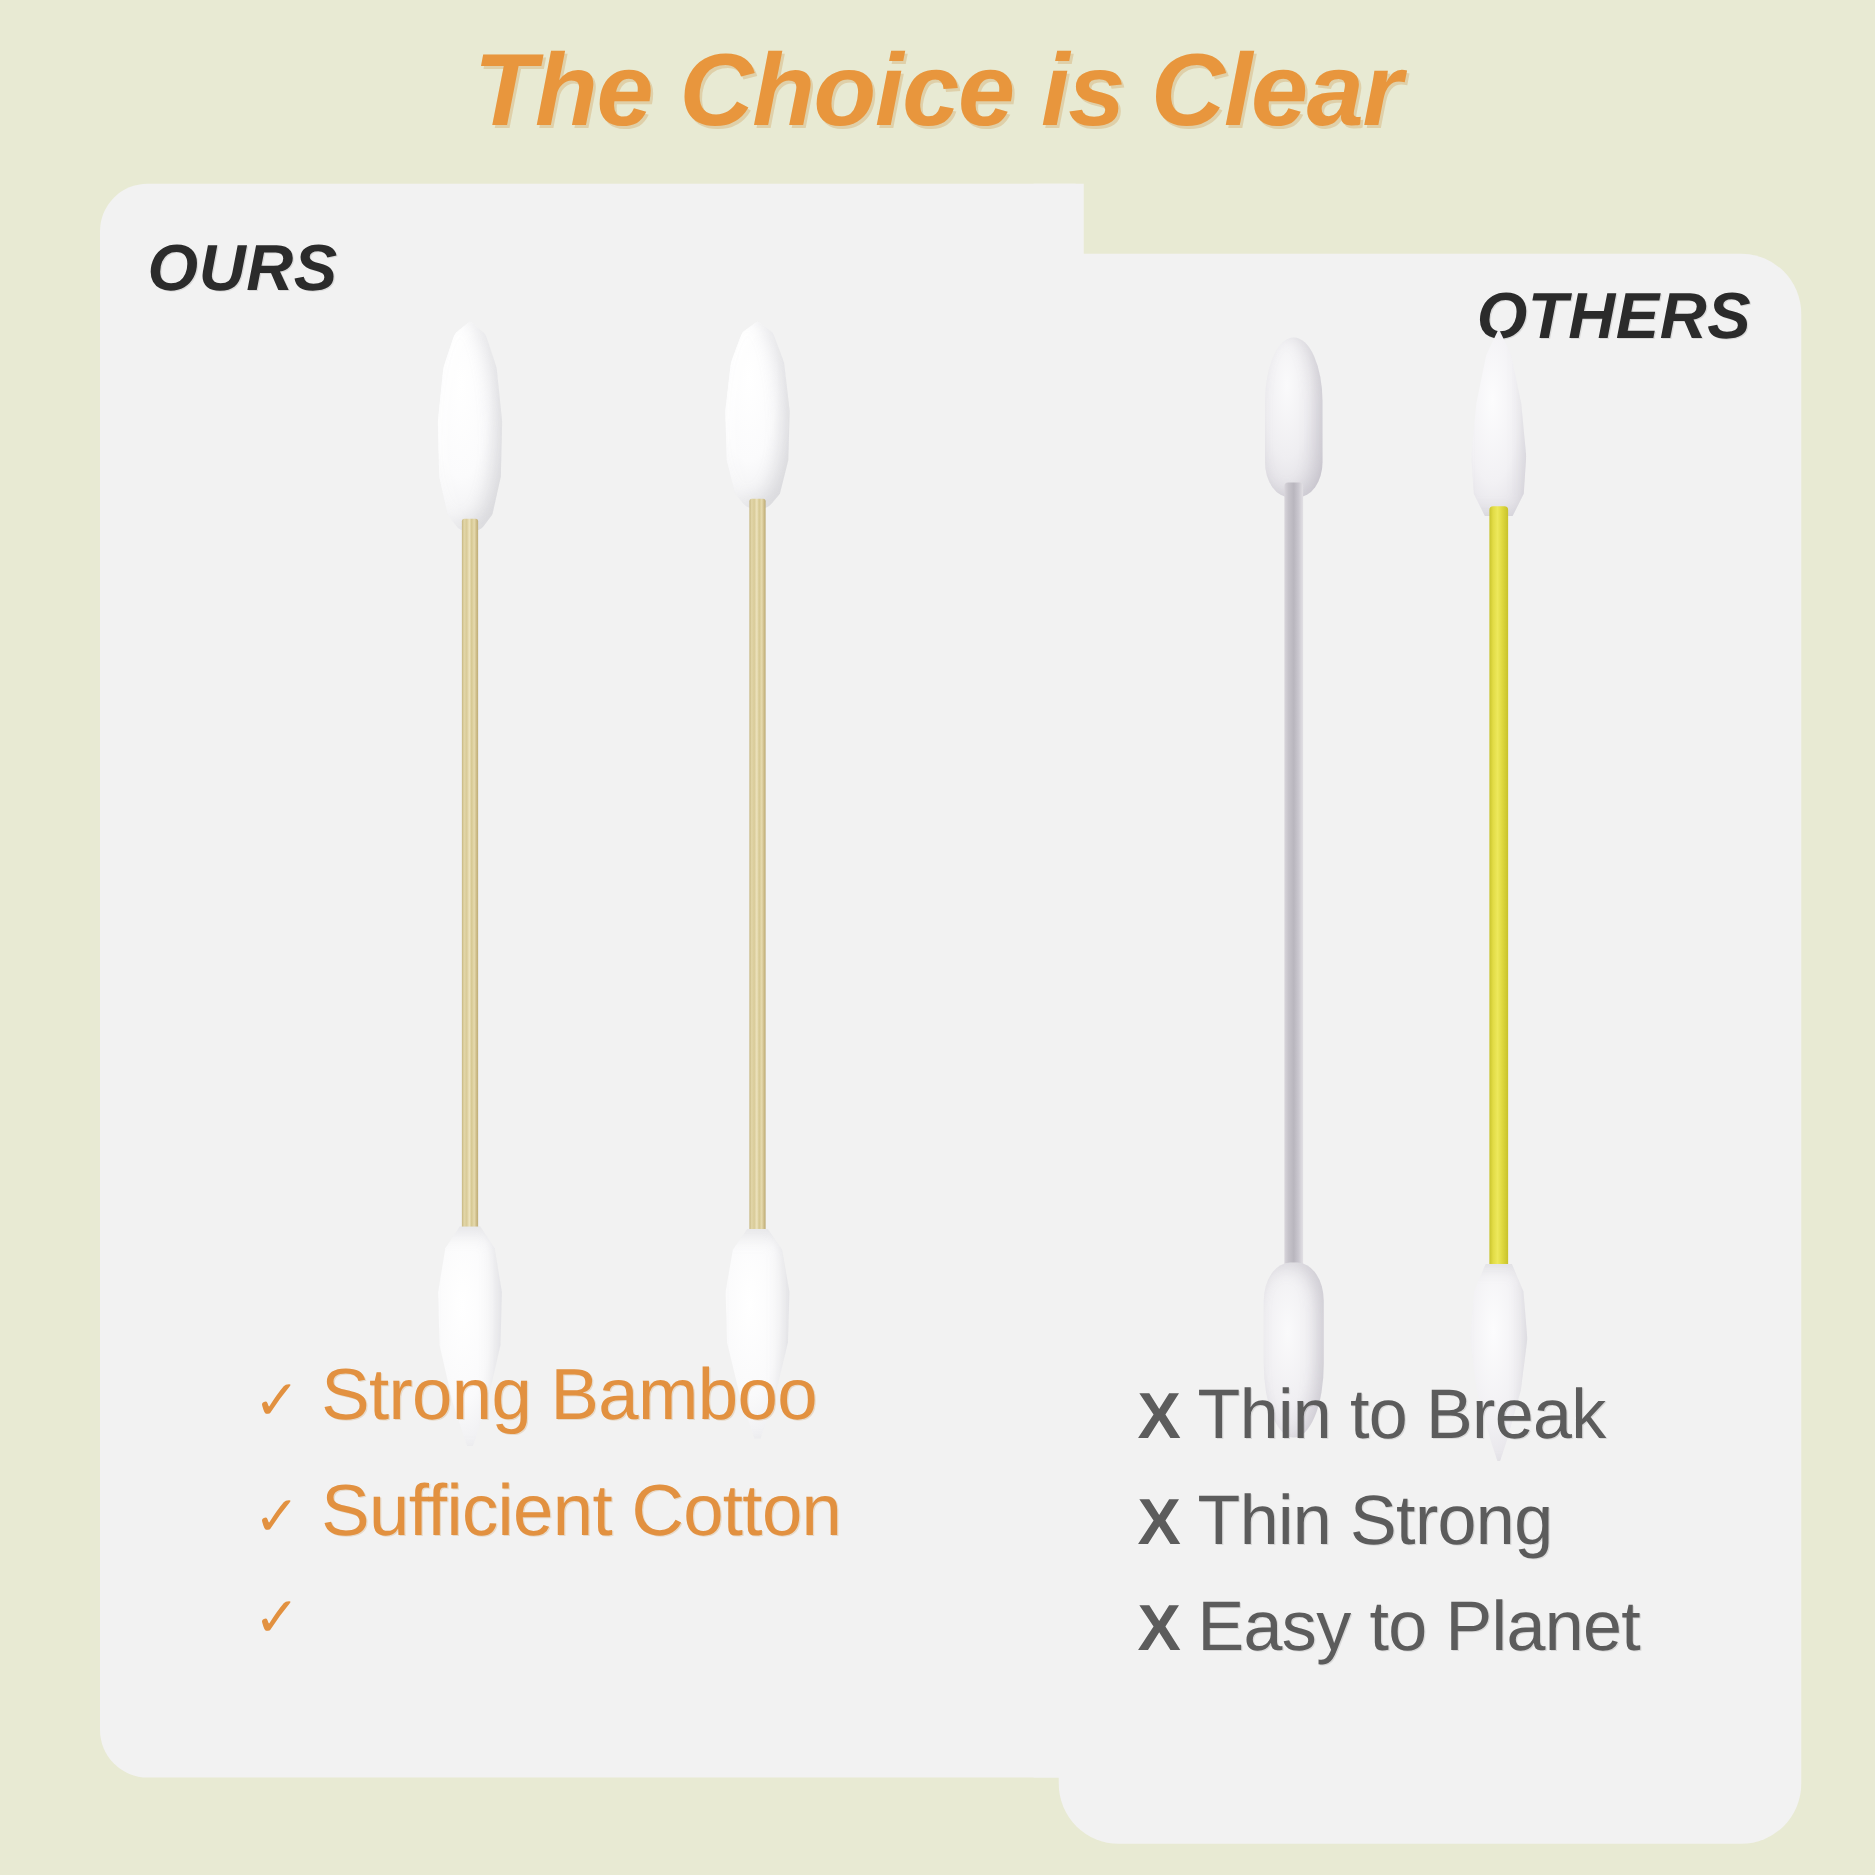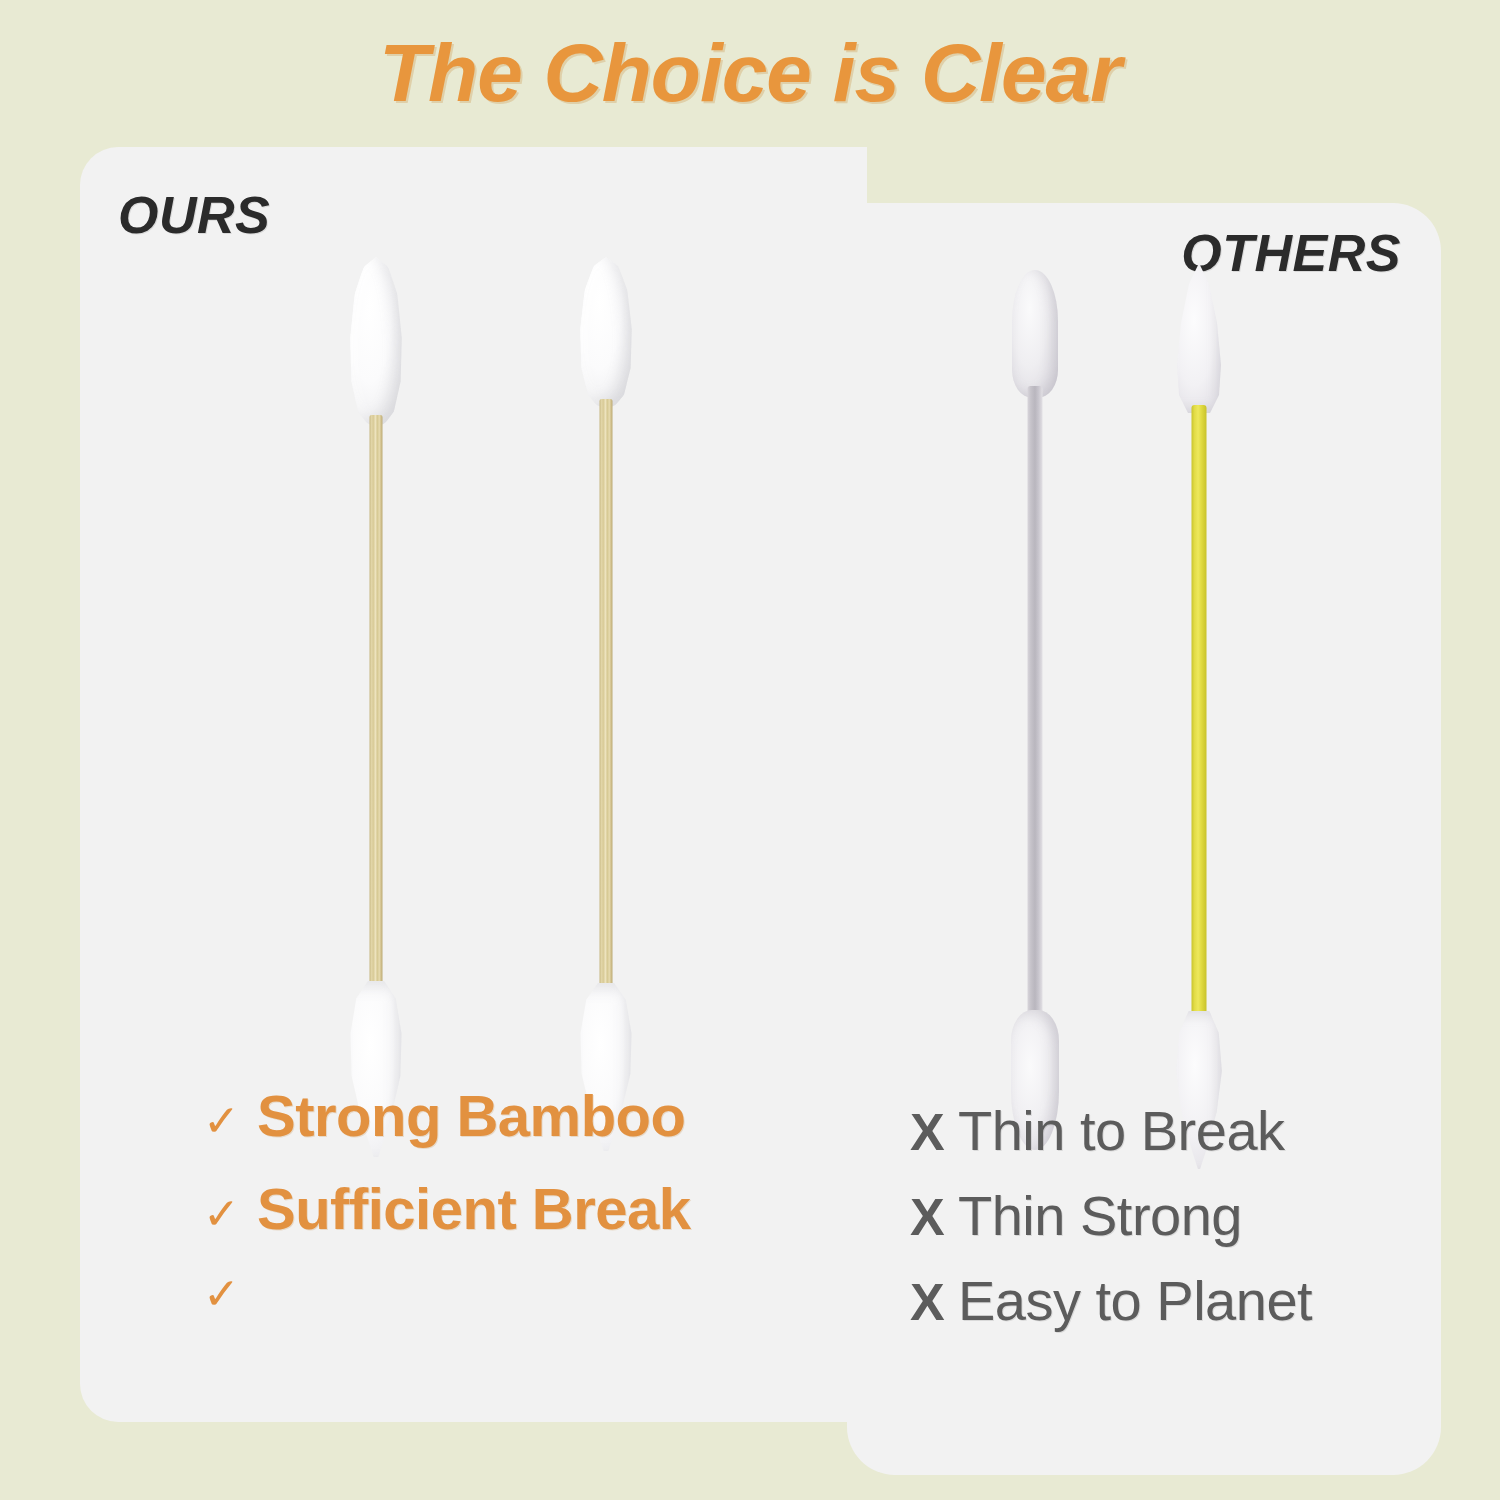--- a/index.html
+++ b/index.html
@@ -197,21 +197,21 @@
   .list-ours {
     left:175px; top:1082px;
   }
   .list-ours .feature-item { font-size:58px; color:#E29140; }
   .list-ours .feature-mark {
     font-size:44px;
     font-weight:normal;
     color:#E29140;
   }
   .list-ours .feature-text {
-    font-weight:bold;
+    font-weight:normal;
     letter-spacing:-0.5px;
     text-shadow:1px 1px 0 rgba(190,130,60,0.22);
   }
 
   .list-others {
     left:910px; top:1098px;
   }
   .list-others .feature-item { font-size:56px; color:#5C5C5C; margin-bottom:20px; }
   .list-others .feature-mark {
     font-size:52px;
@@ -246,21 +246,21 @@
     <div class="tip tip-ours-bottom" style="top:726px; height:168px;"></div>
   </div>
 
   <ul class="feature-list list-ours" style="left:123px; top:935px;">
     <li class="feature-item">
       <span class="feature-mark">✓</span>
       <span class="feature-text">Strong Bamboo</span>
     </li>
     <li class="feature-item">
       <span class="feature-mark">✓</span>
-      <span class="feature-text">Sufficient Break</span>
+      <span class="feature-text">Sufficient Cotton</span>
     </li>
     <li class="feature-item">
       <span class="feature-mark">✓</span>
     </li>
   </ul>
 </div>
 
 <div class="panel panel-others">
 
   <div class="panel-label label-others">OTHERS</div>

